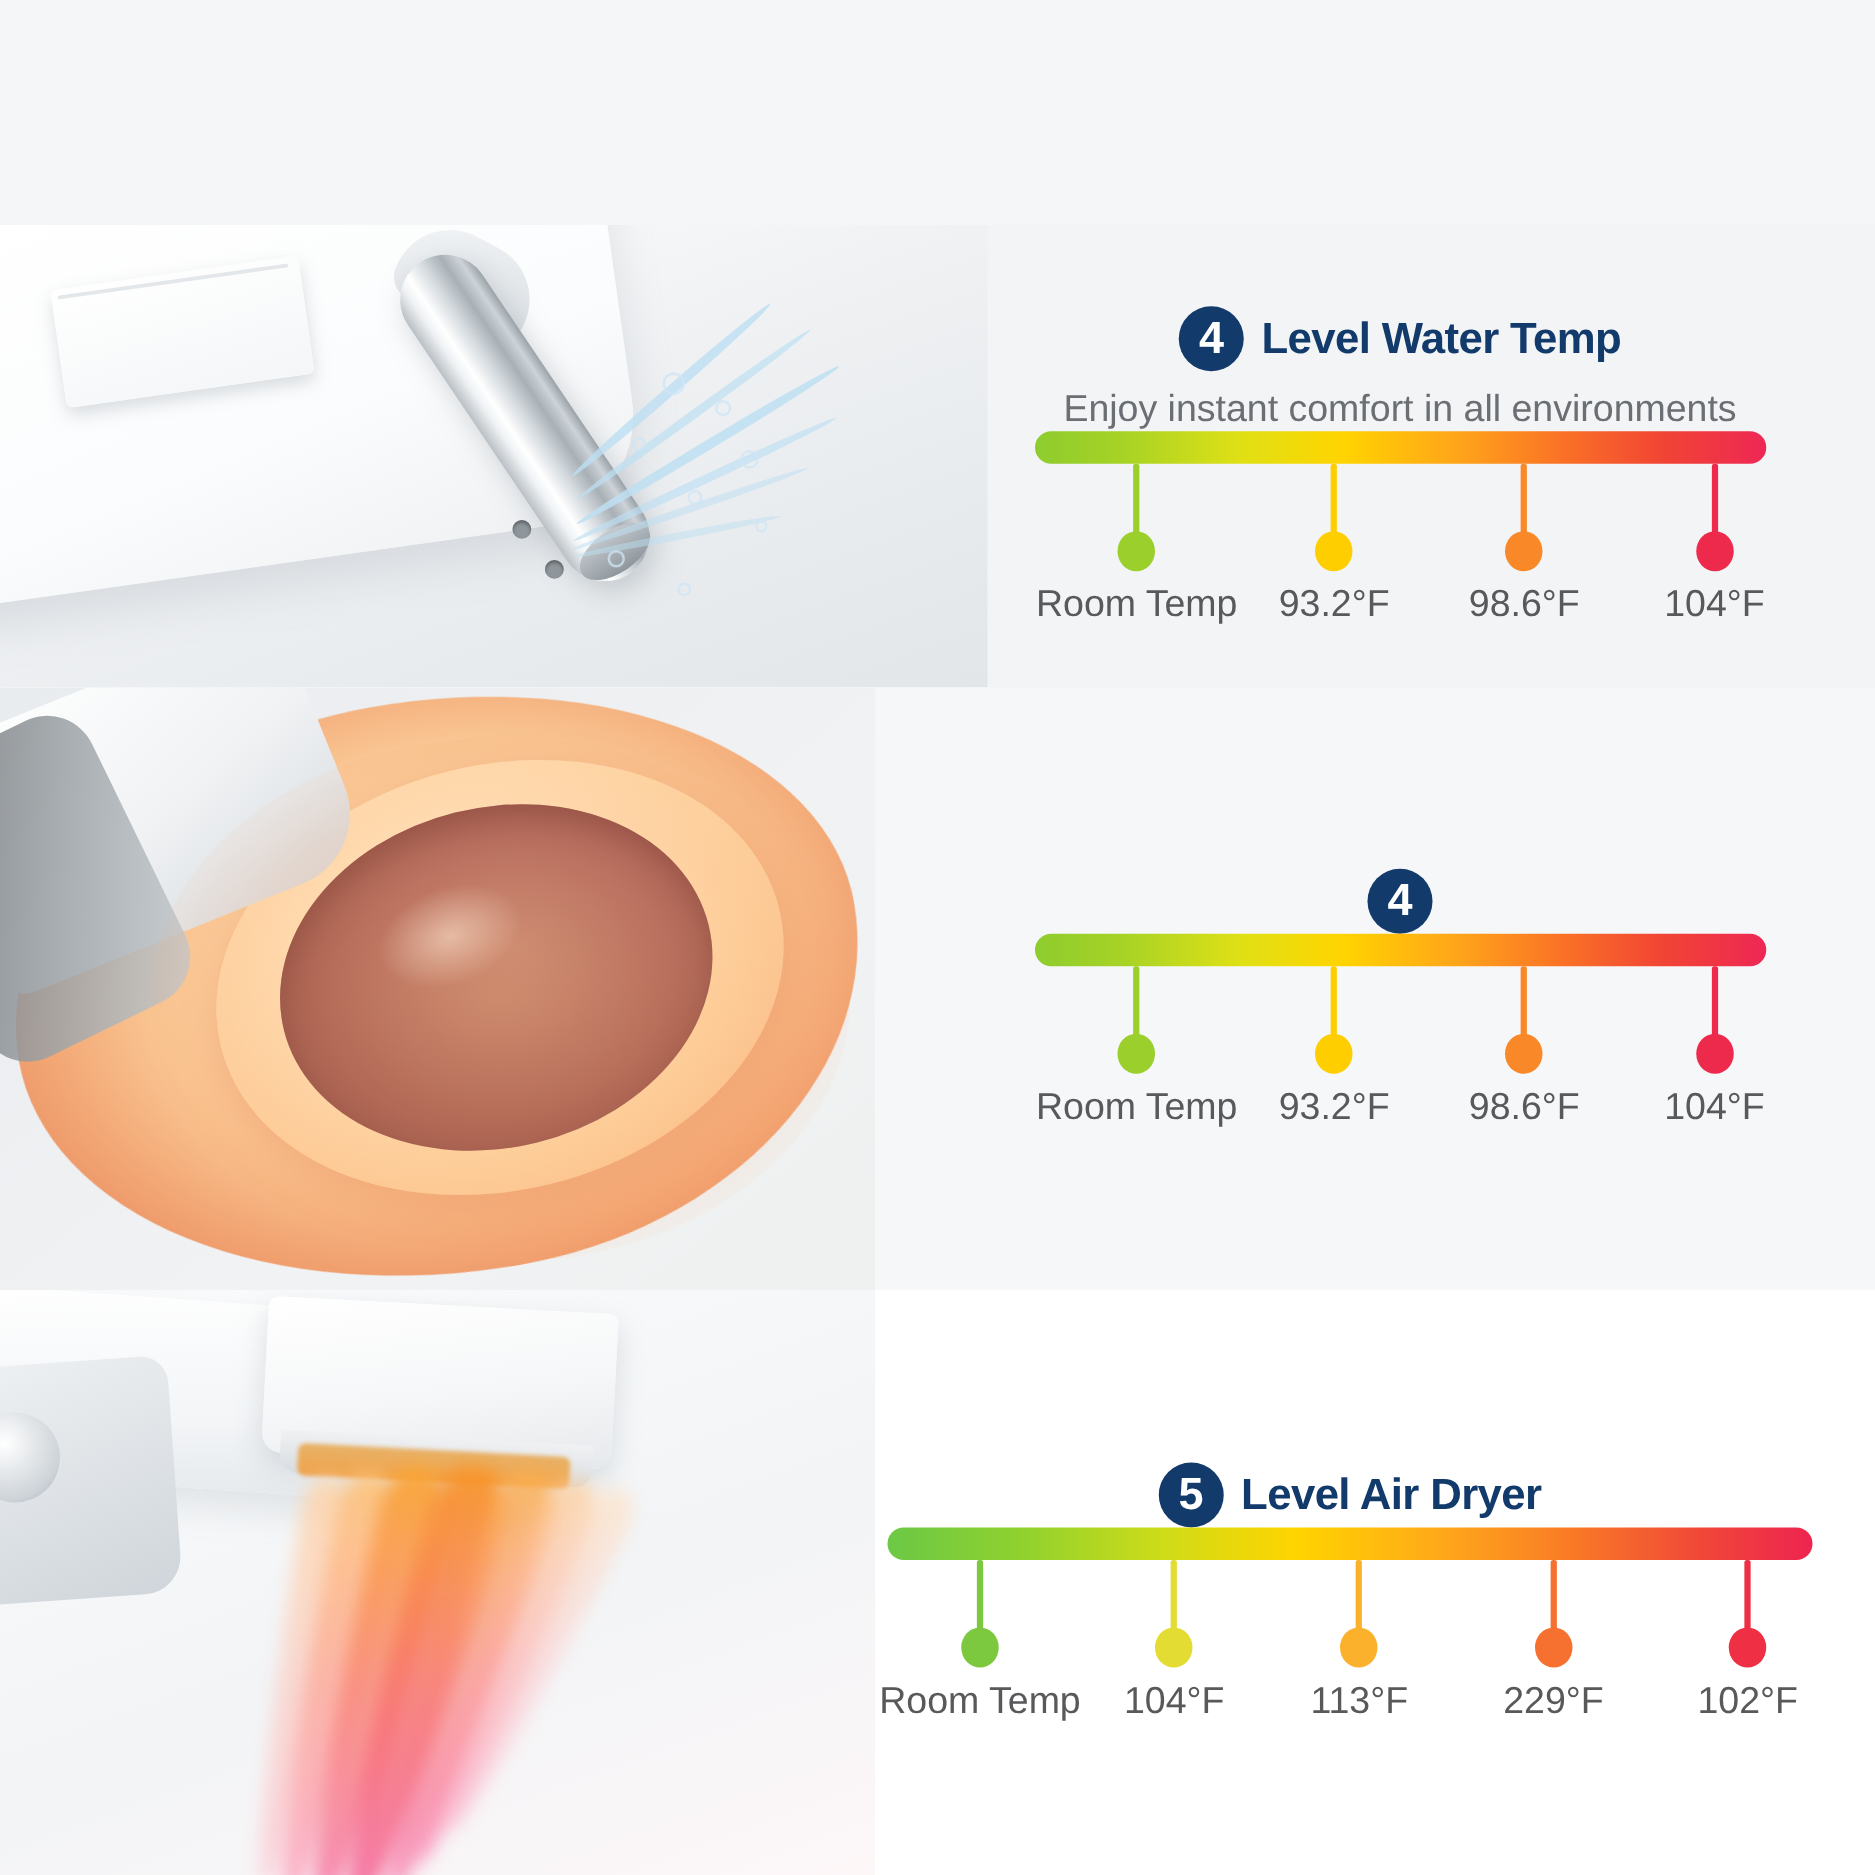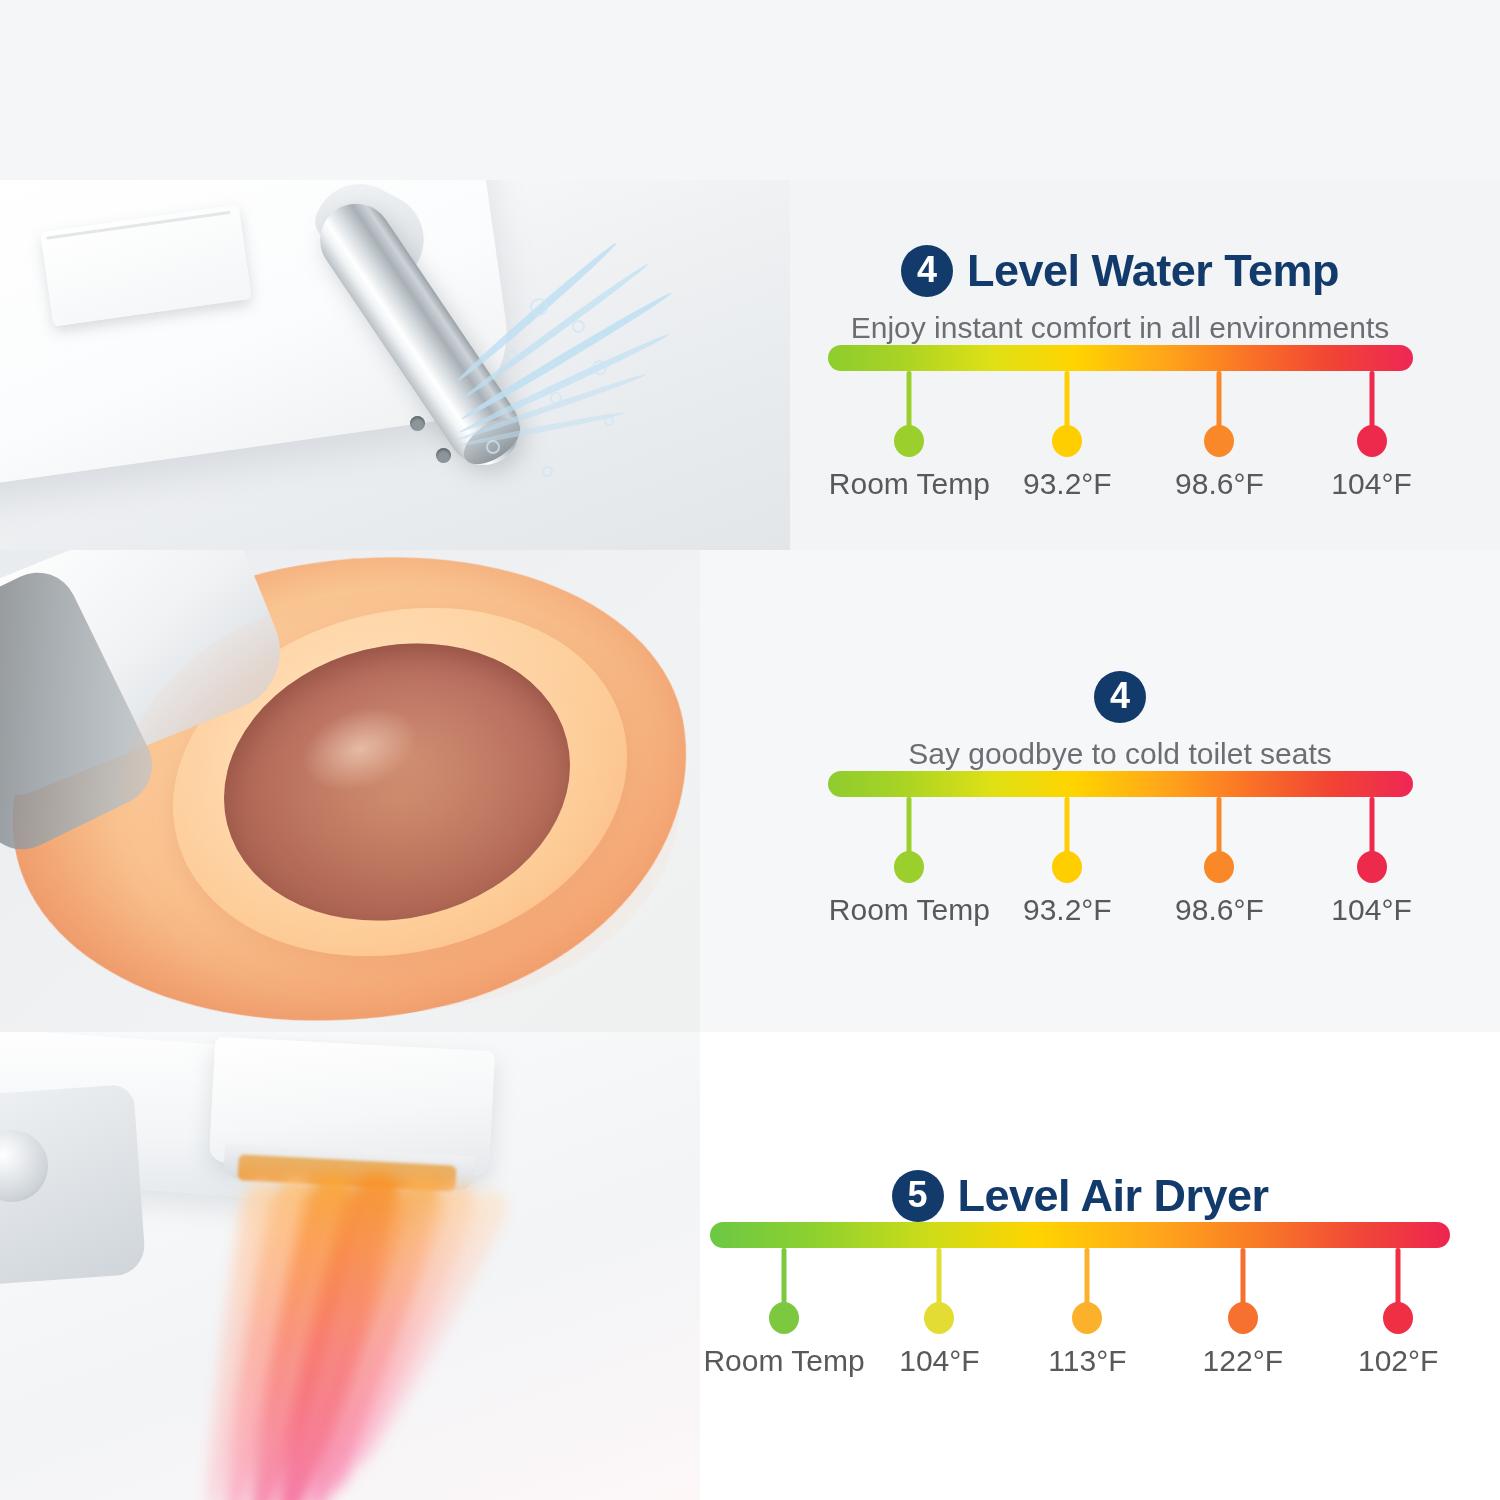--- a/index.html
+++ b/index.html
@@ -56,21 +56,21 @@
   .heading-row { display:flex; align-items:center; justify-content:center; gap:14px; }
   .num-badge {
     width:52px; height:52px; border-radius:50%;
     background:#123a6b; color:#ffffff;
     font-size:36px; font-weight:bold;
     display:flex; align-items:center; justify-content:center;
     line-height:1; padding-bottom:2px;
     flex:0 0 auto;
   }
   .heading-text {
-    font-size:45px; font-weight:bold; color:#123a6b;
+    font-size:35px; font-weight:bold; color:#123a6b;
     white-space:nowrap; letter-spacing:-0.5px;
   }
   .subtitle {
     margin-top:14px;
     font-size:30px; color:#6b6f73;
     white-space:nowrap; text-align:center;
   }
 
   
   .scale { position:relative; }
@@ -321,21 +321,20 @@
       <div class="s-shine"></div>
       <div class="s-lid"></div>
       <div class="s-lid-edge"></div>
       <div class="s-glow"></div>
     </div>
 
     <div class="text-col" id="text-seat">
       <div class="heading-row">
         <div class="num-badge">4</div>
       </div>
-      <div class="subtitle">Say goodbye to cold toilet seats</div>
 
       <div class="scale" id="scale-seat">
         <div class="bar g4"></div>
 
         <div class="marker" style="left:14%;">
           <div class="stem" style="background:#9bcf2c;"></div>
           <div class="dot" style="background:#9bcf2c;"></div>
           <div class="mlabel">Room Temp</div>
         </div>
         <div class="marker" style="left:41%;">
@@ -396,21 +395,21 @@
           <div class="mlabel">104°F</div>
         </div>
         <div class="marker" style="left:51%;">
           <div class="stem" style="background:#fcb12c;"></div>
           <div class="dot" style="background:#fcb12c;"></div>
           <div class="mlabel">113°F</div>
         </div>
         <div class="marker" style="left:72%;">
           <div class="stem" style="background:#f6712f;"></div>
           <div class="dot" style="background:#f6712f;"></div>
-          <div class="mlabel">122°F</div>
+          <div class="mlabel">229°F</div>
         </div>
         <div class="marker" style="left:93%;">
           <div class="stem" style="background:#ef2f44;"></div>
           <div class="dot" style="background:#ef2f44;"></div>
           <div class="mlabel">102°F</div>
         </div>
       </div>
     </div>
   </div>
 

